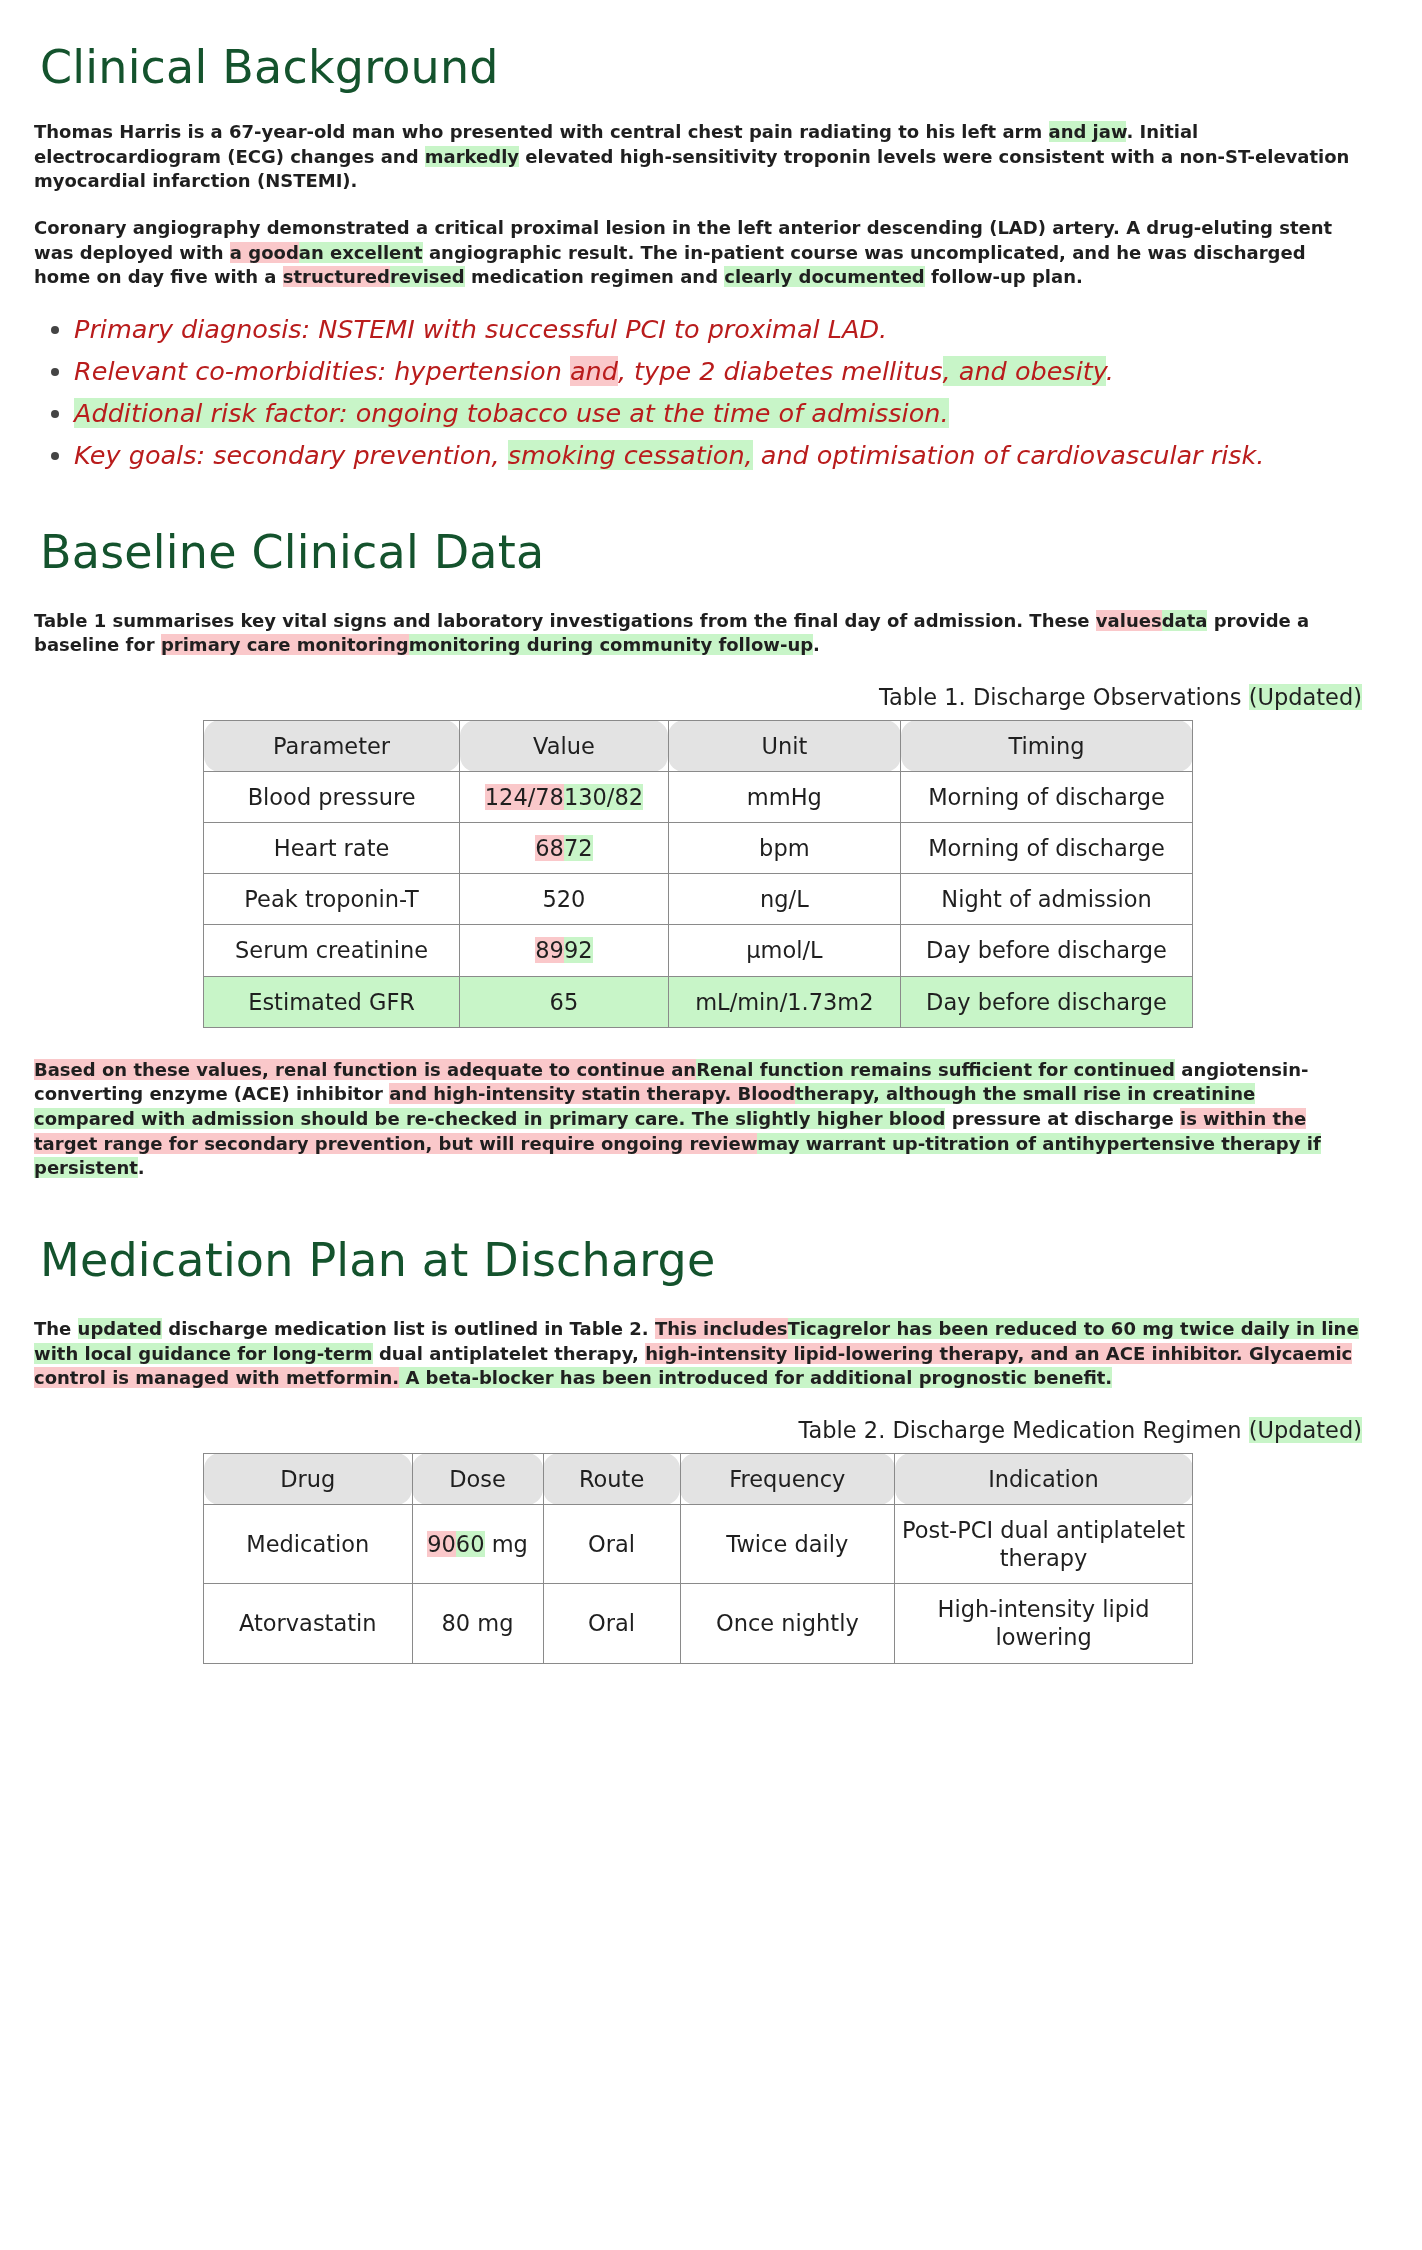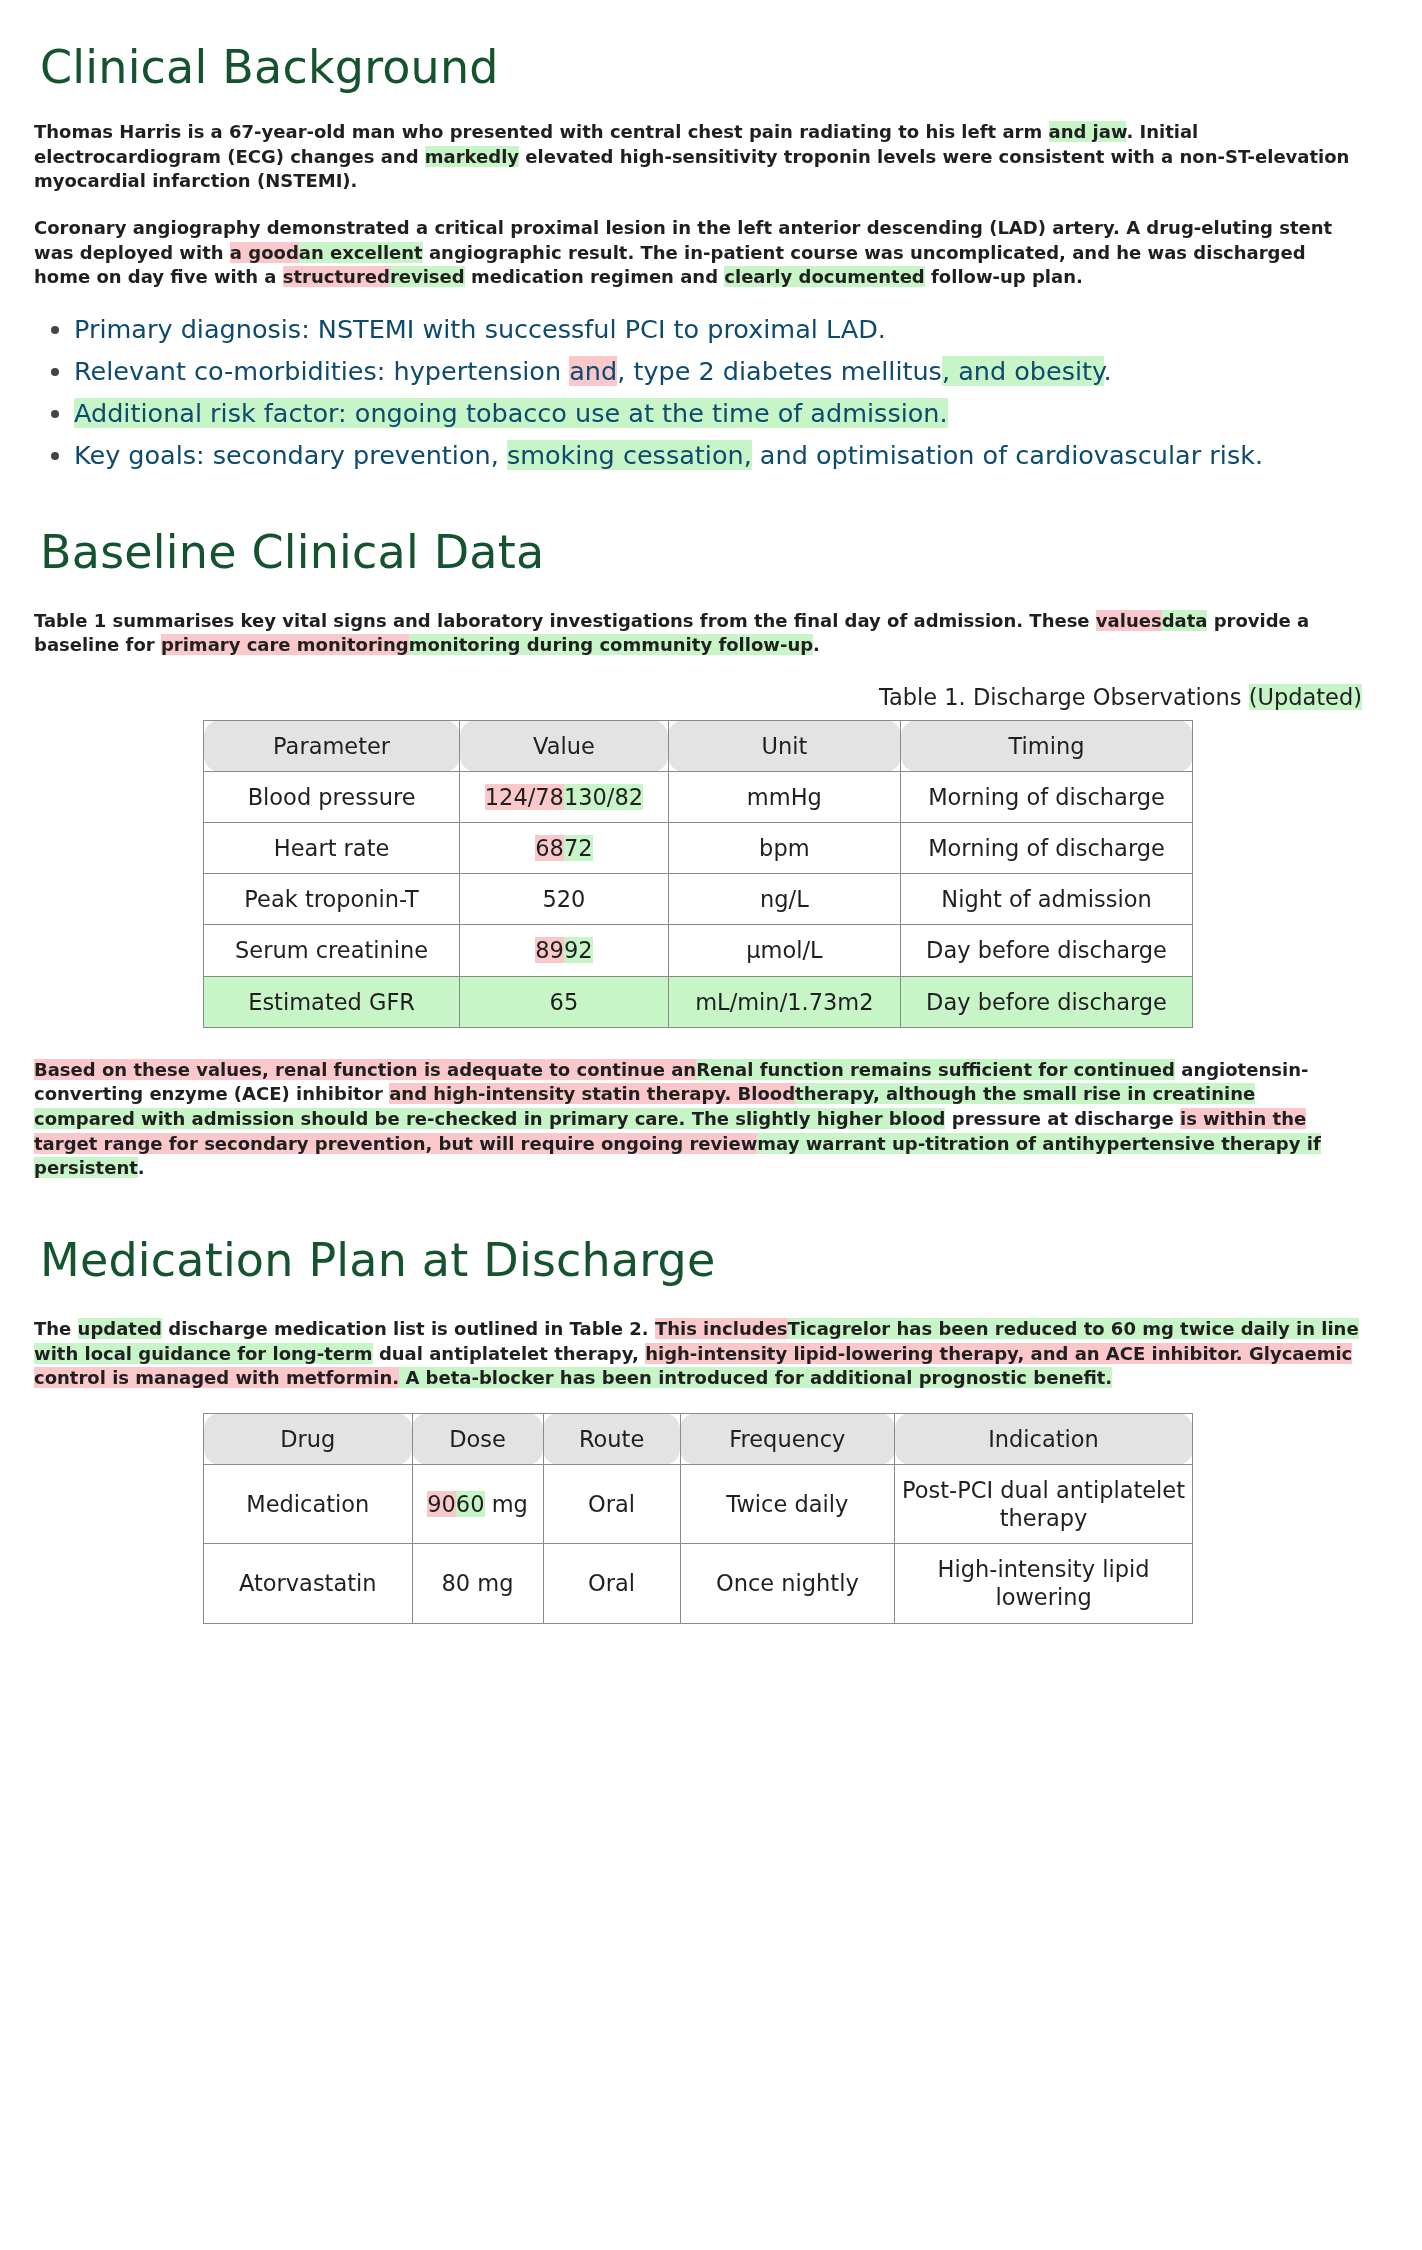--- a/index.html
+++ b/index.html
@@ -36,21 +36,22 @@
     font-weight: bold;
   }
   ul {
     margin: 0 0 22px 0;
     padding-left: 40px;
   }
   li {
     font-size: 25.5px;
     line-height: 1.37;
     margin-bottom: 7px;
-    color: #0c4a6e;
+    color: #b91c1c;
+    font-style: italic;
   }
   li::marker { color: #444; }
   .ins {
     background: #c8f5c8;
   }
   .del {
     background: #fac8ca;
     text-align: center;
   }
   .tbl-caption {
@@ -157,20 +158,24 @@
         </tr>
       </tbody>
   </table>
 
   <p style="margin-top:30px"><span class="del">Based on these values, renal function is adequate to continue an</span><span class="ins">Renal function remains sufficient for continued</span><span> angiotensin-converting enzyme (ACE) inhibitor </span><span class="del">and high-intensity statin therapy. Blood</span><span class="ins">therapy, although the small rise in creatinine compared with admission should be re-checked in primary care. The slightly higher blood</span><span> pressure at discharge </span><span class="del">is within the target range for secondary prevention, but will require ongoing review</span><span class="ins">may warrant up-titration of antihypertensive therapy if persistent</span><span>.</span></p>
 
   <h1 class="second">Medication Plan at Discharge</h1>
 
   <p><span>The </span><span class="ins">updated</span><span> discharge medication list is outlined in Table 2. </span><span class="del">This includes</span><span class="ins">Ticagrelor has been reduced to 60 mg twice daily in line with local guidance for long-term</span><span> dual antiplatelet therapy, </span><span class="del">high-intensity lipid-lowering therapy, and an ACE inhibitor. Glycaemic control is managed with metformin.</span><span class="ins"> A beta-blocker has been introduced for additional prognostic benefit.</span></p>
 
+  <div class="tbl-caption">
+    <span>Table 2. Discharge Medication Regimen</span>
+    <span class="ins">(Updated)</span>
+  </div>
 
   <table class="t2">
     <colgroup>
       <col style="width:175px">
         <col style="width:110px">
         <col style="width:115px">
         <col style="width:180px">
         <col style="width:250px">
     </colgroup>
     <thead>

